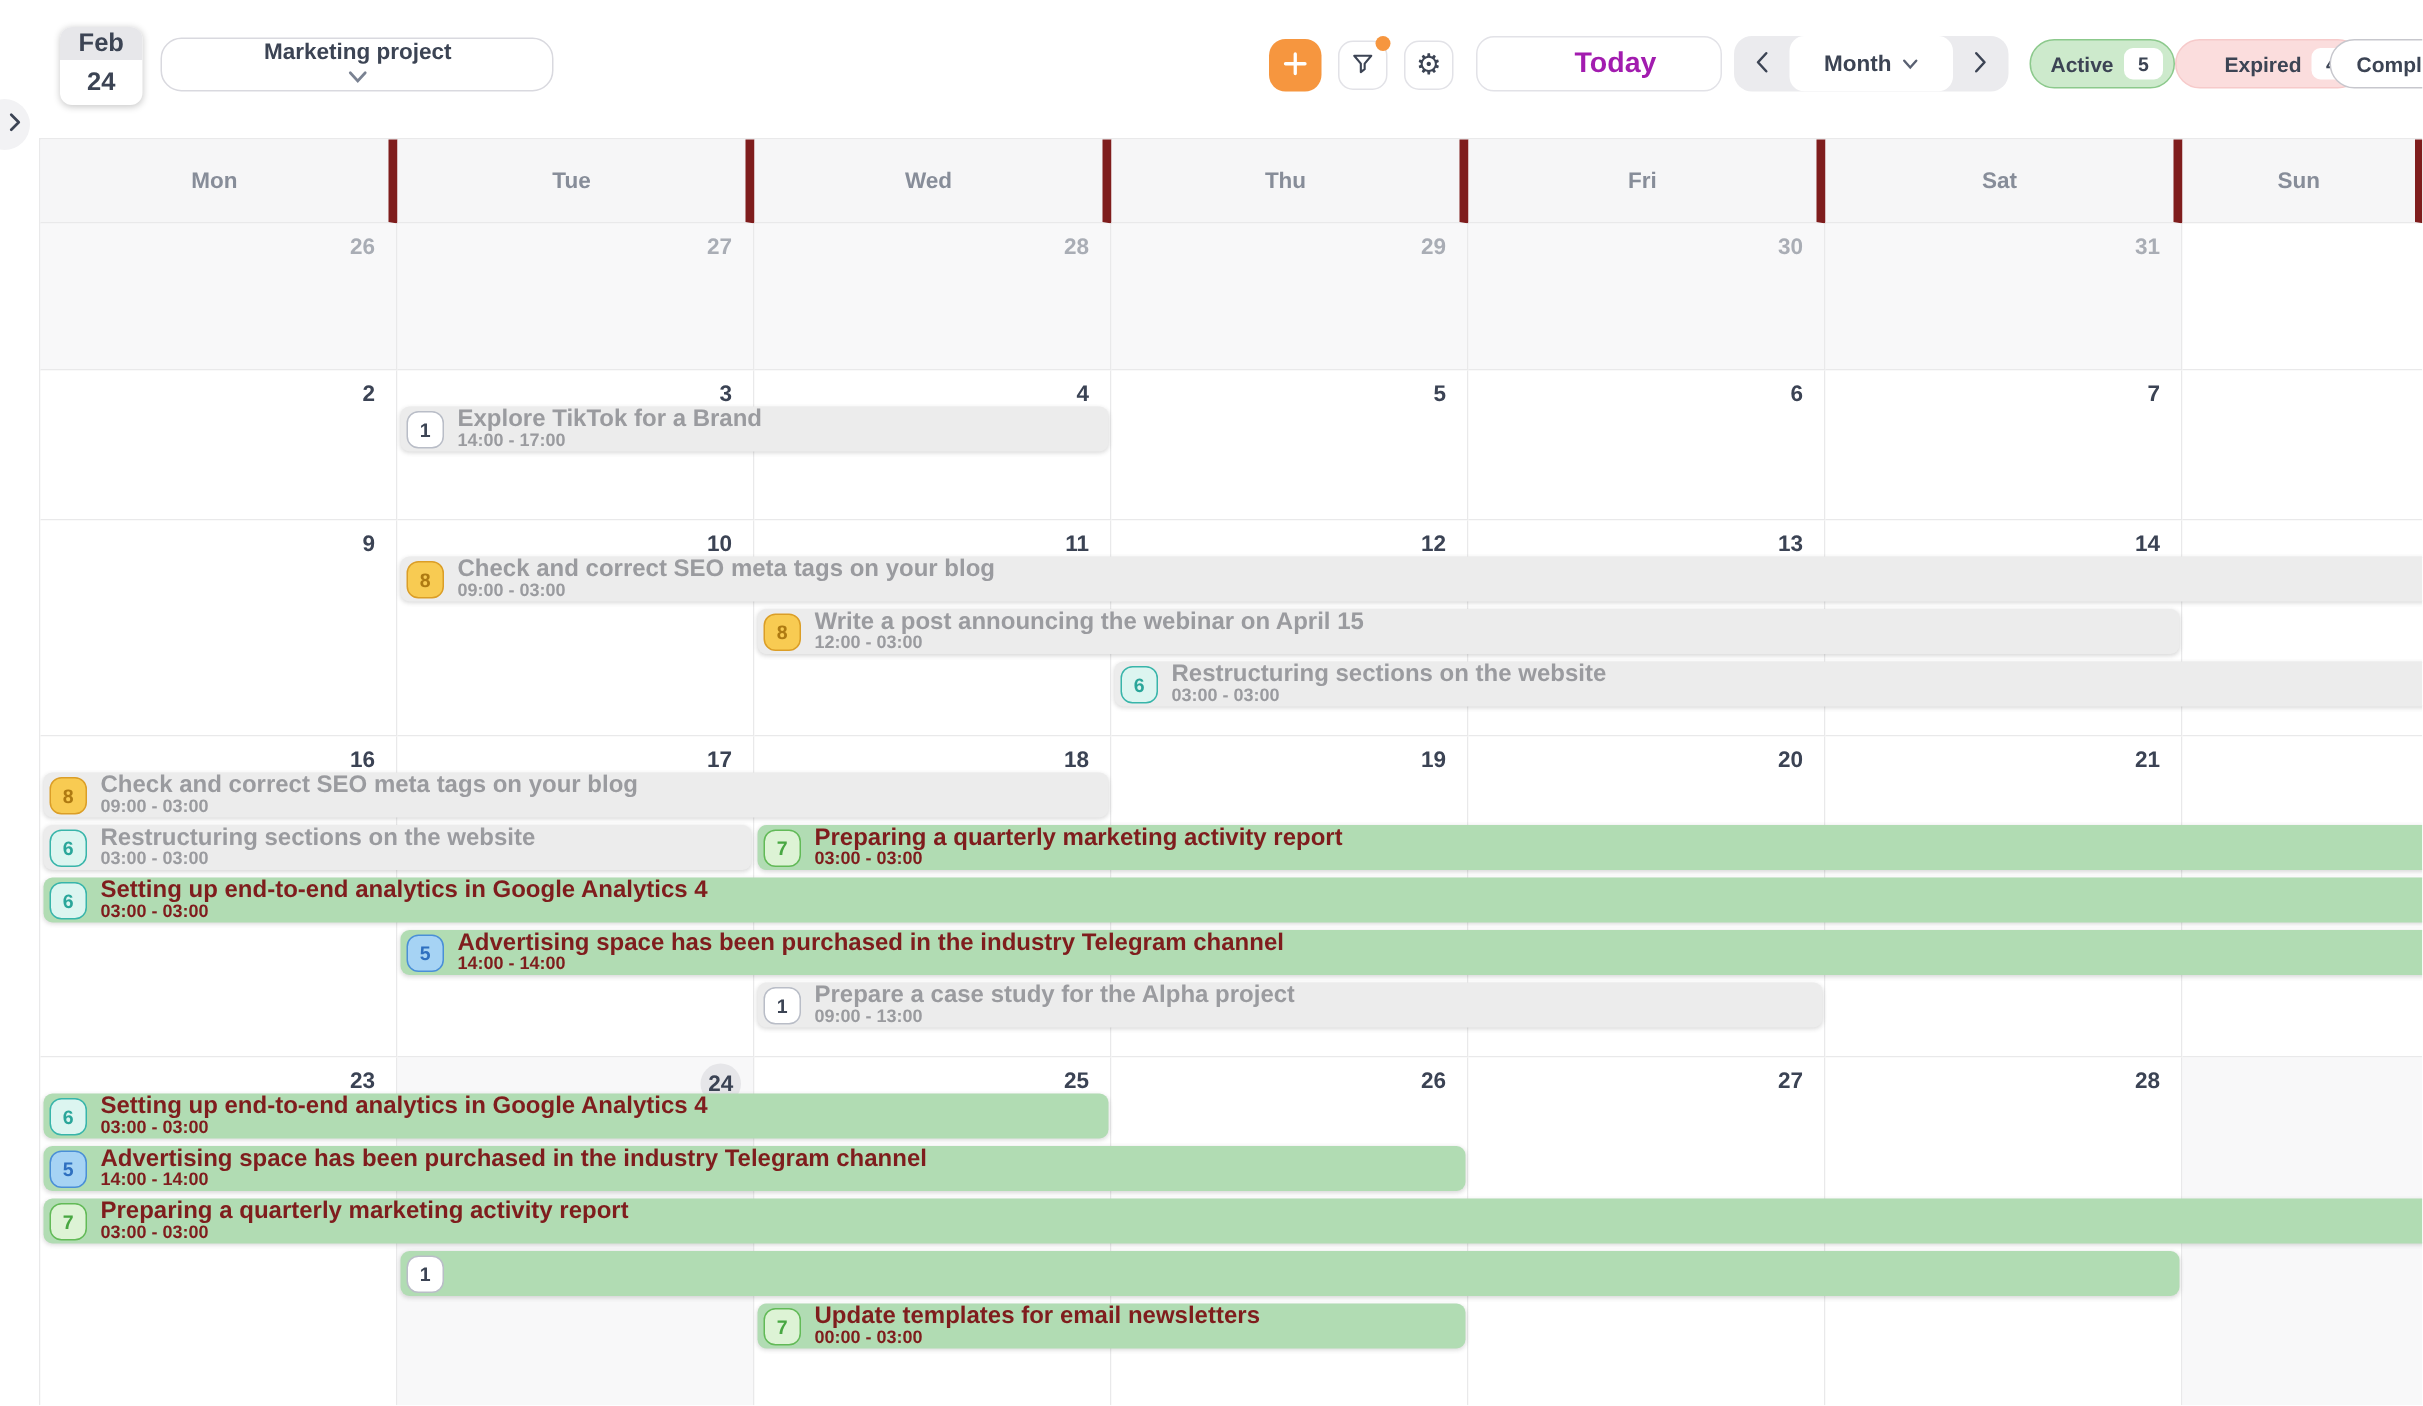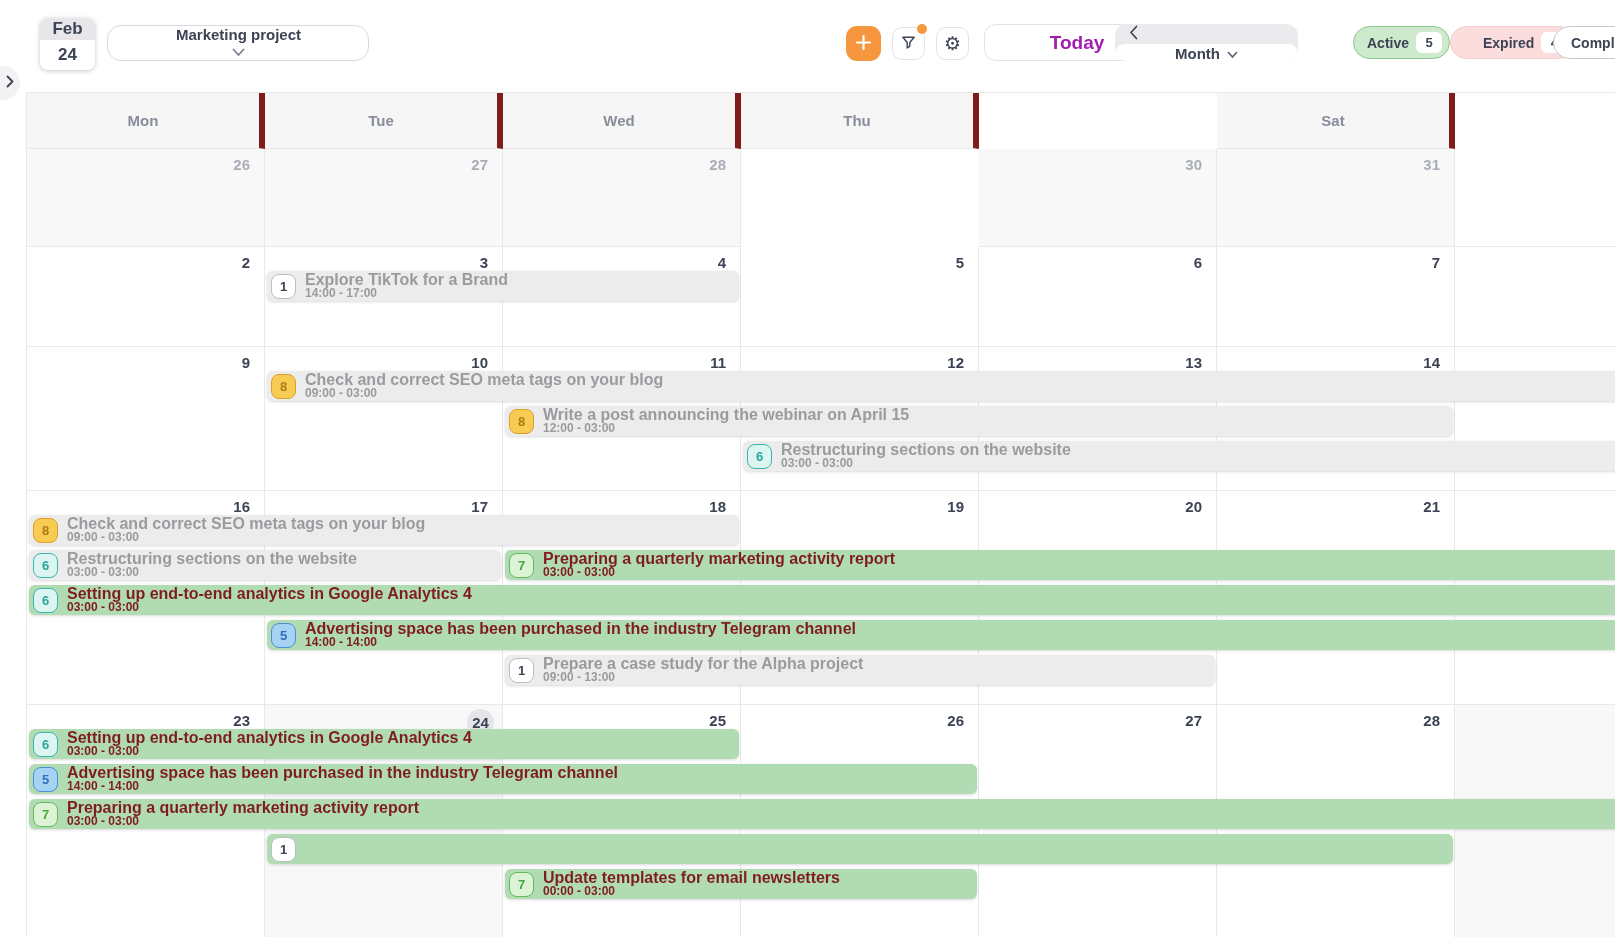--- a/index.html
+++ b/index.html
@@ -22,21 +22,21 @@
     display:flex;align-items:center;justify-content:center;}
   .icon-btn{top:27px;width:33px;height:33px;border:1px solid #e2e2e7;border-radius:10px;background:#fff;
     display:flex;align-items:center;justify-content:center;}
   .filter-btn{left:892px;}
   .settings-btn{left:936px;font-size:19px;line-height:1;color:#3c4454;}
   .filter-dot{position:absolute;right:-3px;top:-4px;width:10px;height:10px;border-radius:50%;background:#F6963F;}
 
   .today-btn{left:984px;top:24px;width:164px;height:37px;border:1px solid #e2e2e7;border-radius:12px;background:#fff;
     font-size:19px;font-weight:700;color:#a21caf;display:flex;align-items:center;justify-content:center;padding-left:28px;}
 
-  .viewnav{left:1115px;top:24px;width:183px;height:37px;background:#ebebee;border-radius:12px;display:flex;overflow:hidden;flex-direction:column;}
+  .viewnav{left:1156px;top:24px;width:183px;height:37px;background:#ebebee;border-radius:12px;display:flex;overflow:hidden;}
   .nav-arrow{width:37px;height:37px;border:none;background:transparent;display:flex;align-items:center;justify-content:center;}
   .view-select{flex:1;height:37px;border:none;background:#fff;border-radius:10px;display:flex;align-items:center;
     justify-content:center;gap:7px;font-size:15px;font-weight:700;color:#3c4454;}
 
   .chip{top:26px;height:33px;border-radius:17px;display:flex;align-items:center;padding:0 7px 0 13px;
     font-size:14px;font-weight:700;color:#3c4454;}
   .chip-active{left:1353px;background:#cdeacc;border:1px solid #8cc98c;}
   .chip-expired{left:1450px;background:#fbdddd;border:1px solid #f6caca;padding-left:32px;}
   .chip-completed{left:1553px;background:#fff;border:1px solid #c7c7cd;width:112px;padding-left:17px;}
   .chip-count{margin-left:7px;background:#fff;border-radius:6px;min-width:20px;height:21px;line-height:21px;
@@ -155,30 +155,35 @@
   <button class="abs chip chip-completed">
     <span>Compl</span>
   </button>
 
   <div class="abs cal-clip">
     <div class="grid" id="grid">
         <div class="hcell" style="left: 0px; width: 238px;">Mon</div>
         <div class="hcell" style="left: 238px; width: 238px;">Tue</div>
         <div class="hcell" style="left: 476px; width: 238px;">Wed</div>
         <div class="hcell" style="left: 714px; width: 238px;">Thu</div>
+        <div class="hcell" style="left: 952px; width: 238px;">Fri</div>
         <div class="hcell" style="left: 1190px; width: 238px;">Sat</div>
+        <div class="hcell" style="left: 1428px; width: 161px;">Sun</div>
         <div class="week" style="top: 56px; height: 98px;">
           <div class="cell muted" style="left: 0px;">
             <span class="daynum muted">26</span>
           </div>
           <div class="cell muted" style="left: 238px;">
             <span class="daynum muted">27</span>
           </div>
           <div class="cell muted" style="left: 476px;">
             <span class="daynum muted">28</span>
+          </div>
+          <div class="cell muted" style="left: 714px;">
+            <span class="daynum muted">29</span>
           </div>
           <div class="cell muted" style="left: 952px;">
             <span class="daynum muted">30</span>
           </div>
           <div class="cell muted" style="left: 1190px;">
             <span class="daynum muted">31</span>
           </div>
           <div class="cell" style="left: 1428px;"></div>
         </div>
         <div class="week" style="top: 154px; height: 100px;">

